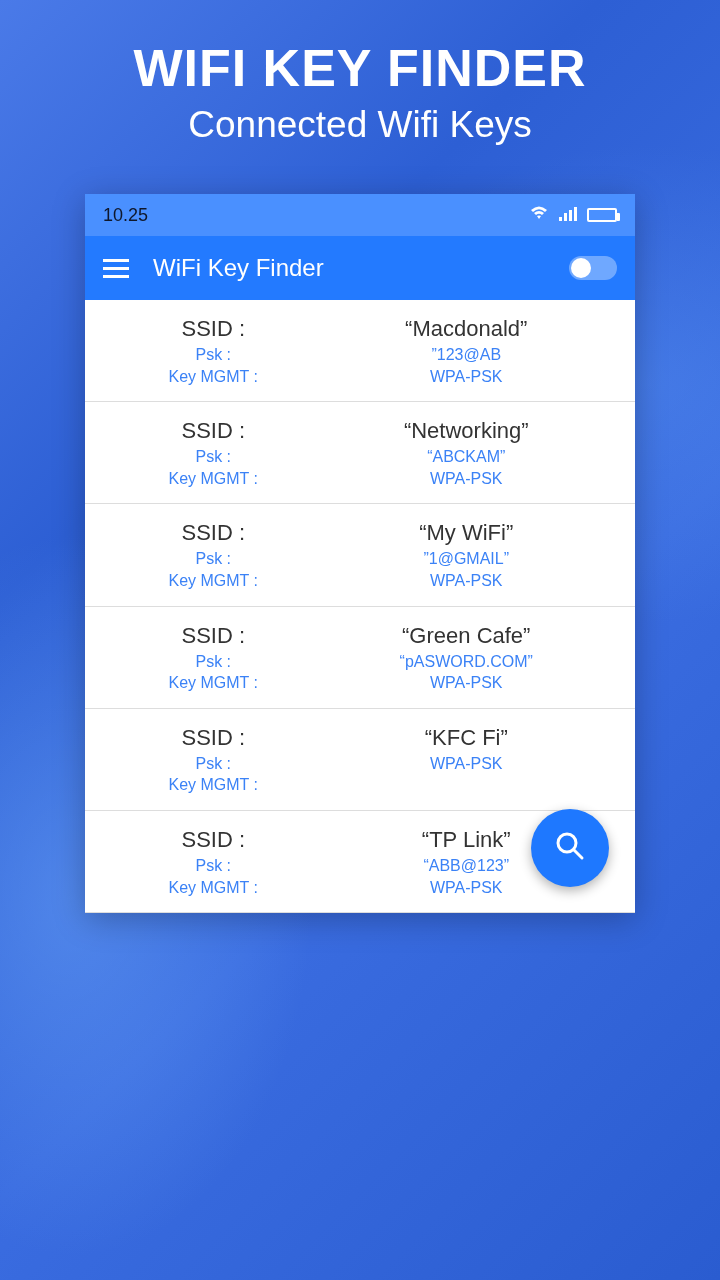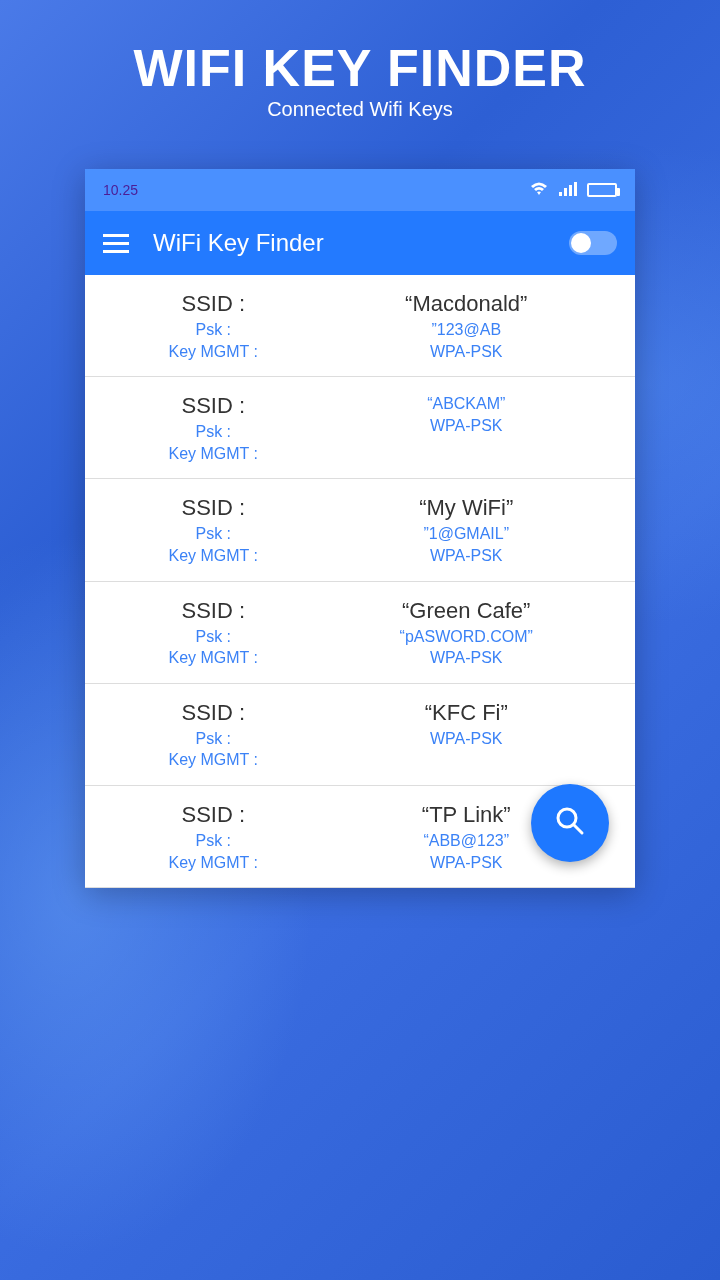--- a/index.html
+++ b/index.html
@@ -24,40 +24,41 @@
     text-align: center;
     color: #fff;
     padding-top: 38px;
   }
   .hero-title {
     font-size: 52px;
     font-weight: 700;
     letter-spacing: 1px;
   }
   .hero-subtitle {
-    font-size: 20px;
+    font-size: 37px;
     font-weight: 400;
+    margin-top: 6px;
   }
   .phone {
     position: relative;
     z-index: 1;
     width: 550px;
     margin: 48px auto 0;
     background: #fff;
     box-shadow: 0 6px 30px rgba(0,0,0,0.25);
   }
   .status-bar {
     background: #4a90ff;
-    color: #4c1d95;
+    color: #0f172a;
     height: 42px;
     display: flex;
     align-items: center;
     justify-content: space-between;
     padding: 0 18px;
-    font-size: 14px;
+    font-size: 18px;
   }
   .status-right { display: flex; align-items: center; gap: 10px; }
   .app-bar {
     background: #237aff;
     color: #fff;
     height: 64px;
     display: flex;
     align-items: center;
     padding: 0 18px;
     gap: 24px;
@@ -177,20 +178,21 @@
       <div class="row-small">WPA-PSK</div>
     </div>
         </div>
         <div class="list-item">
     <div class="col-label">
       <div class="row-ssid">SSID :</div>
       <div class="row-small">Psk :</div>
       <div class="row-small">Key MGMT :</div>
     </div>
     <div class="col-value">
+      <div class="row-ssid">“Networking”</div>
       <div class="row-small">“ABCKAM”</div>
       <div class="row-small">WPA-PSK</div>
     </div>
         </div>
         <div class="list-item">
     <div class="col-label">
       <div class="row-ssid">SSID :</div>
       <div class="row-small">Psk :</div>
       <div class="row-small">Key MGMT :</div>
     </div>

